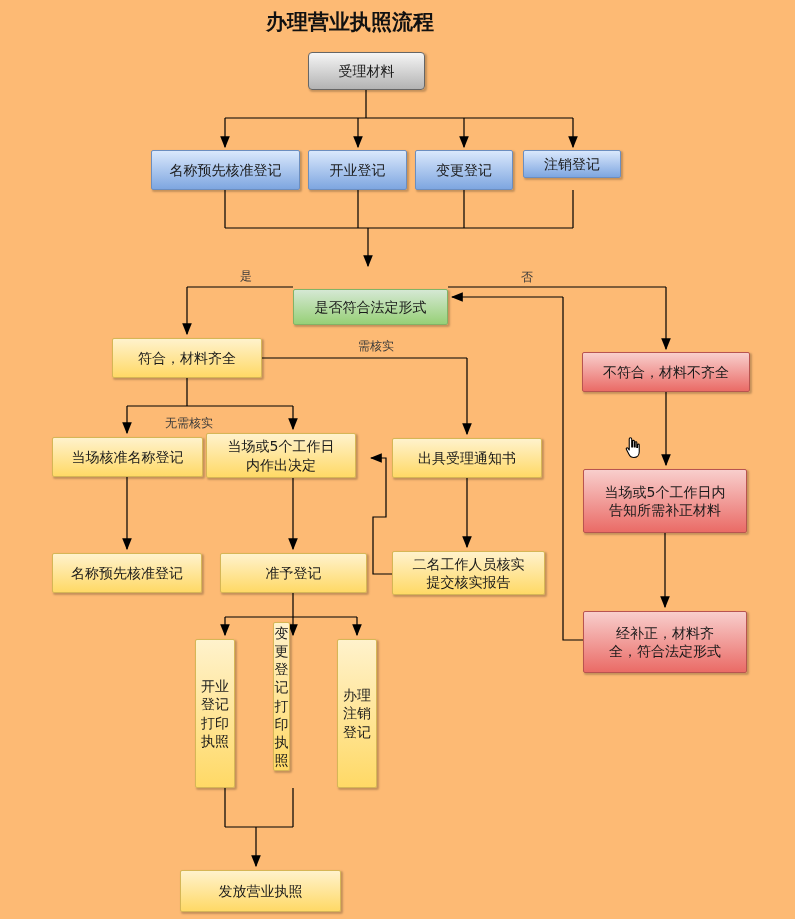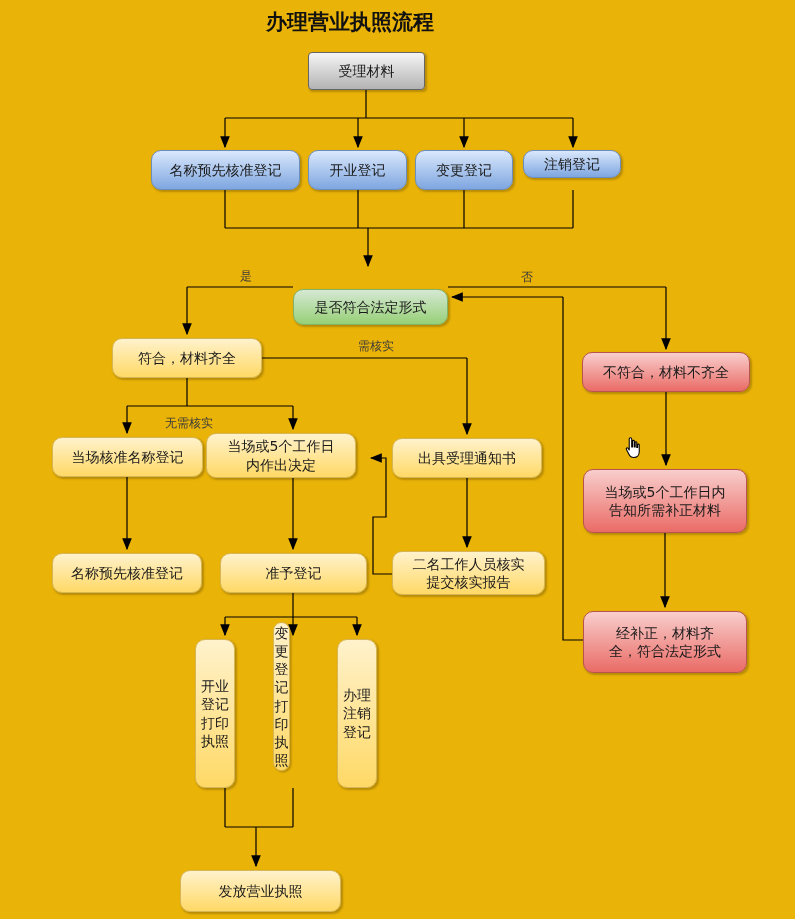--- a/index.html
+++ b/index.html
@@ -1,31 +1,31 @@
 <!DOCTYPE html>
 <html><head>
 <meta charset="utf-8">
 <style>
   html,body { margin:0; padding:0; background:#fff; }
   .canvas {
-    position:relative; width:795px; height:919px; background:#eab308;
+    position:relative; width:795px; height:919px; background:#fdba74;
     font-family:"DejaVu Sans", sans-serif; overflow:hidden;
   }
   .title {
     position:absolute; left:0; top:8px; width:700px; text-align:center;
     font-size:21px; font-weight:bold; color:#111;
   }
   svg.wires { position:absolute; left:0; top:0; }
   .edge { stroke:#000; stroke-width:1.2; fill:none; }
   .edge.arr { marker-end:url(#ah); }
   .node {
     position:absolute; box-sizing:border-box; display:flex;
     align-items:center; justify-content:center; text-align:center;
     font-size:14px; line-height:1.3; color:#1a1a1a;
-    border:1px solid #888; border-radius:10px;
+    border:1px solid #888; border-radius:2px;
     white-space:pre-line; box-shadow:1.5px 1.5px 2px rgba(0,0,0,0.22);
     padding:1px 2px;
   }
   .gray   { background:linear-gradient(#f5f5f5,#b3b3b3); border-color:#666666; border-radius:4px; }
   .blue   { background:linear-gradient(#dae8fc,#7ea6e0); border-color:#6c8ebf; }
   .green  { background:linear-gradient(#d5e8d4,#97d077); border-color:#82b366;margin-top:20px; }
   .yellow { background:linear-gradient(#fff2cc,#ffd966); border-color:#d6b656; }
   .red    { background:linear-gradient(#f8cecc,#ea6b66); border-color:#b85450; }
   .elabel {
     position:absolute; transform:translate(-50%,-50%);

